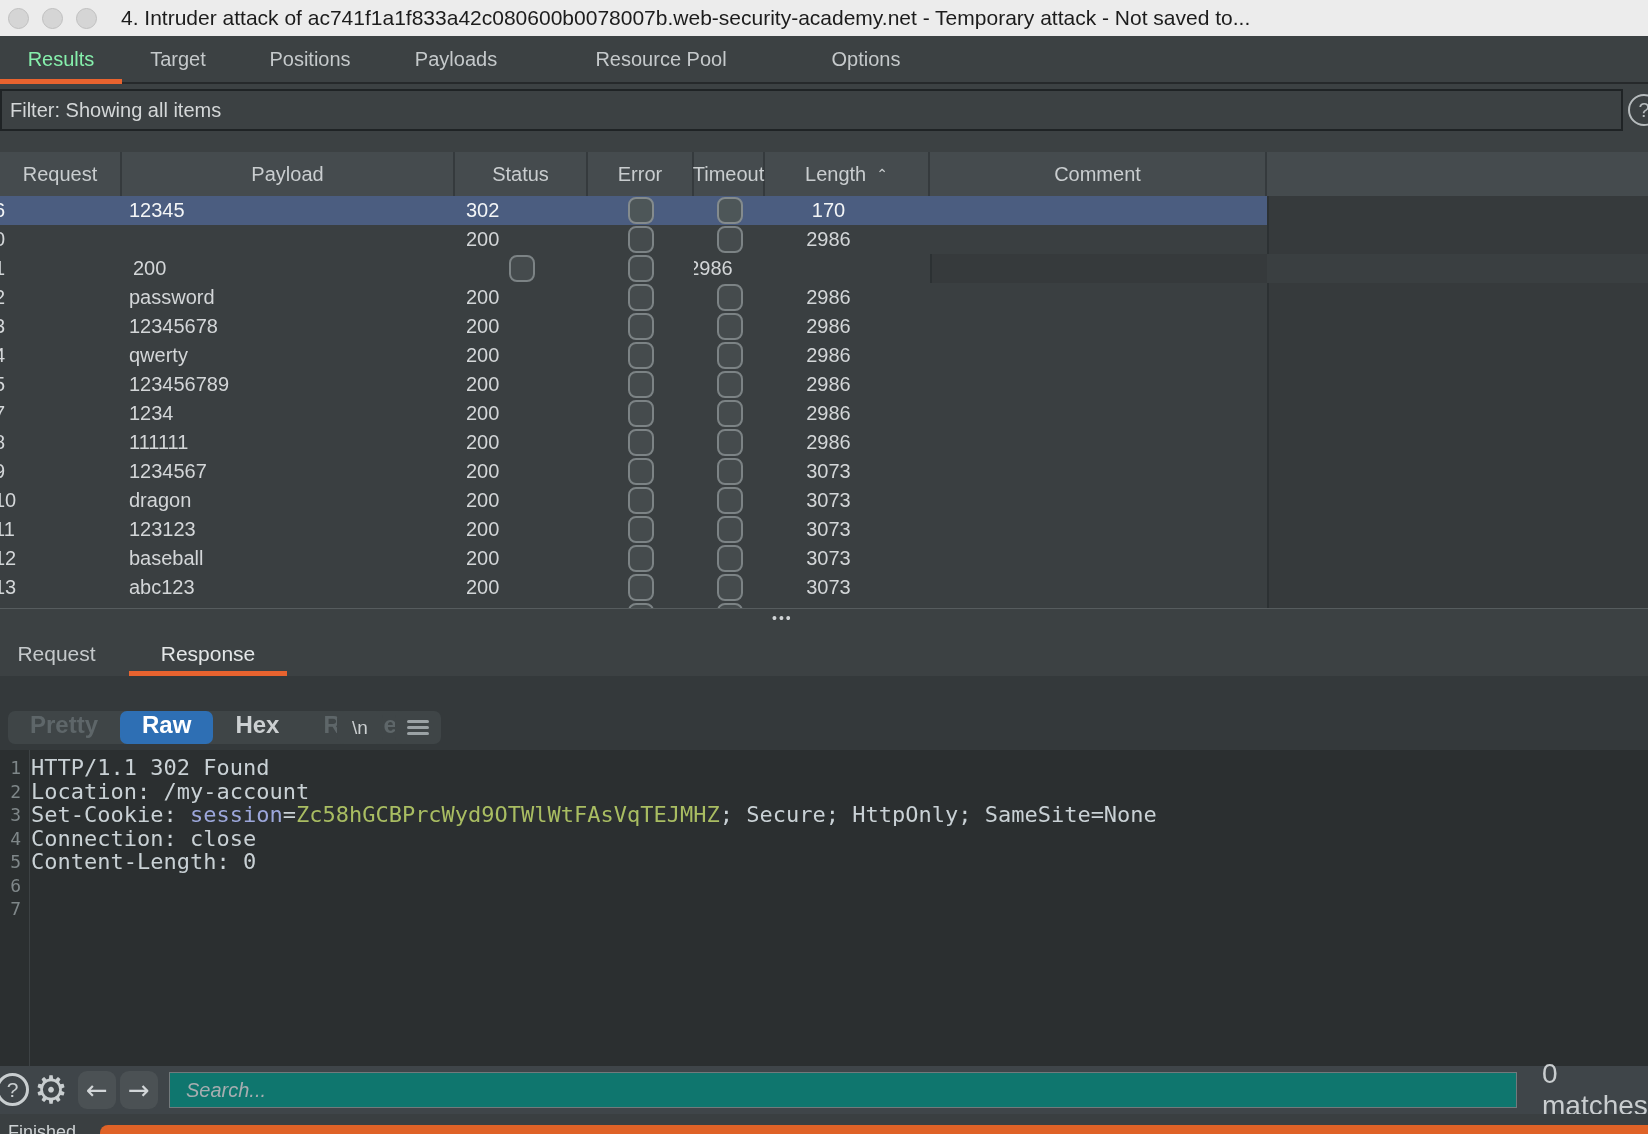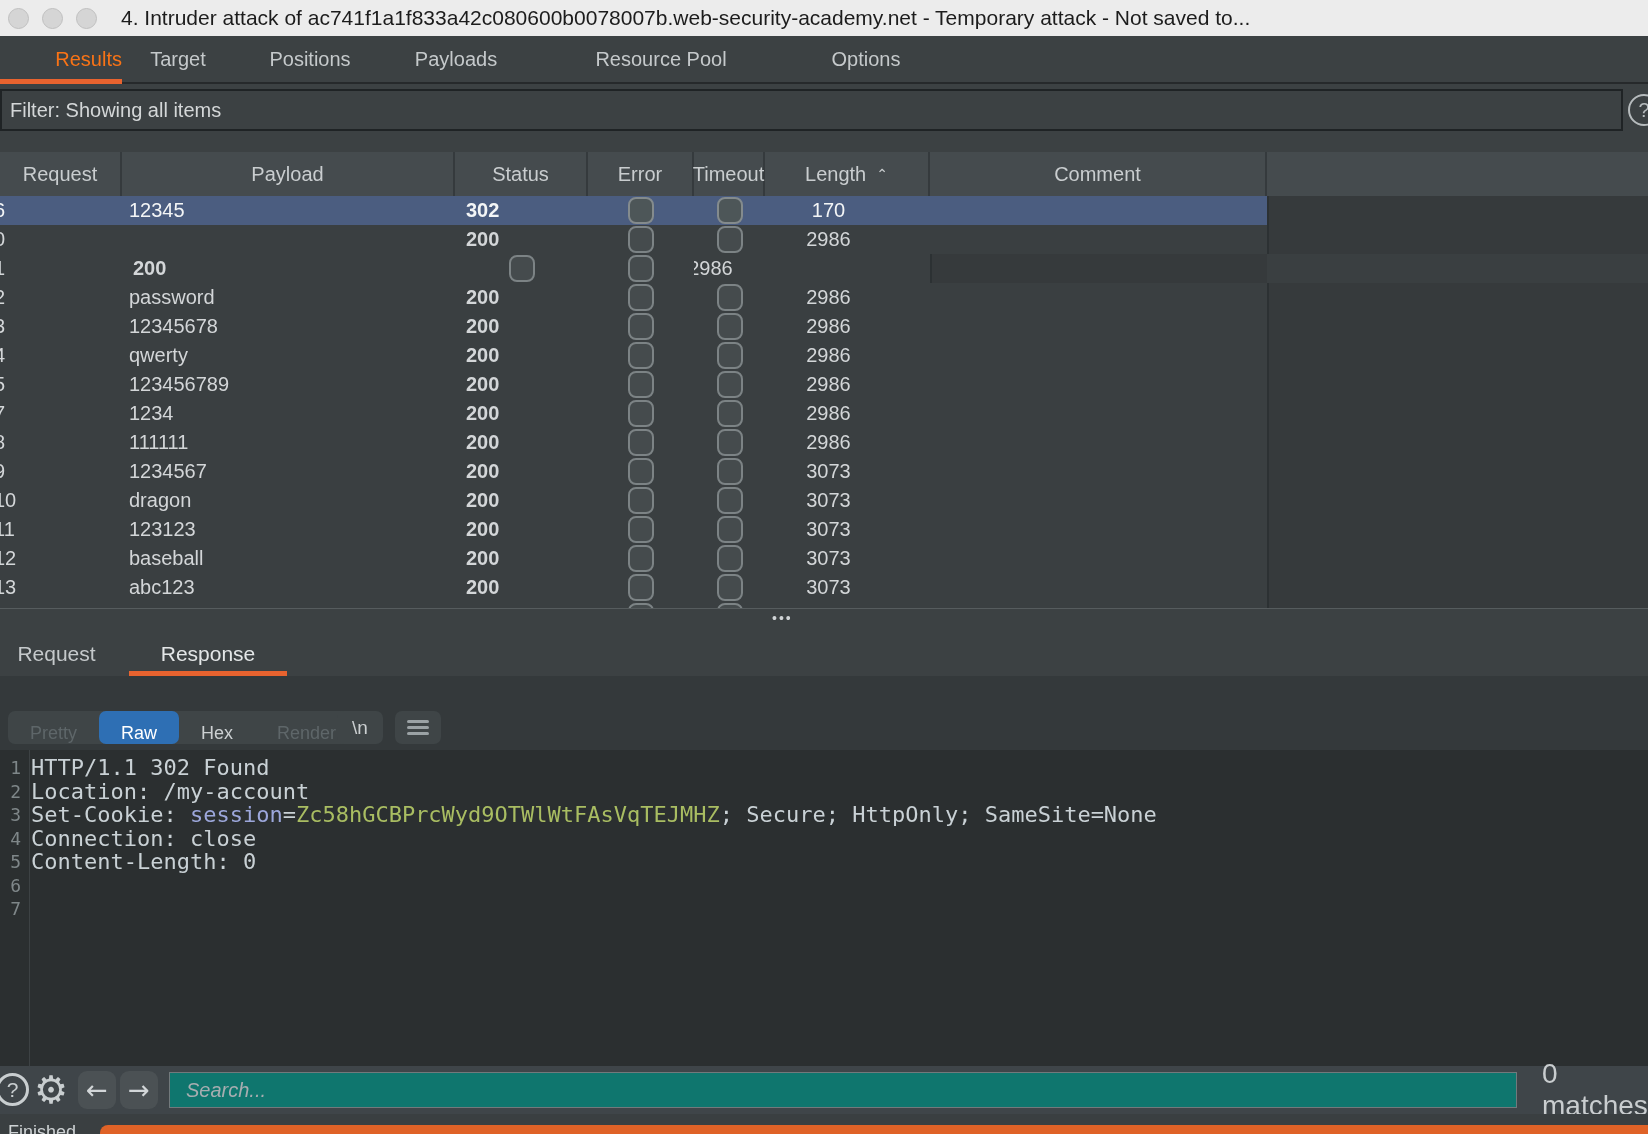--- a/index.html
+++ b/index.html
@@ -12,21 +12,21 @@
               display:flex; align-items:center; }
   .lights { display:flex; gap:13px; margin-left:8px; }
   .light { width:21px; height:21px; border-radius:50%; background:#d5d5d5; border:1px solid #c0c0c0; }
   .title-text { margin-left:24px; font-size:21px; color:#1c1c1c; white-space:nowrap; overflow:hidden;text-align:right; }
 
   
   .maintabs { position:absolute; left:0; top:36px; width:100%; height:48px; background:#3c4143;
               display:flex; border-bottom:2px solid #26292b; }
   .mtab { position:relative; height:100%; display:flex; align-items:center; justify-content:center;
           font-size:20px; color:#c5c9cb; cursor:default; }
-  .mtab.active { color:#f97316;justify-content:flex-end; }
+  .mtab.active { color:#86efac; }
   .mtab.active::after { content:""; position:absolute; left:0; right:0; bottom:-2px; height:5px; background:#e8632f; }
 
   
   .filterbar { position:absolute; left:0; top:84px; width:100%; height:68px; background:#3c4143; }
   .filterbox { position:absolute; left:0; top:5px; width:1623px; height:42px; border:2px solid #1f2325;
                display:flex; align-items:center; font-size:20px; color:#d4d7d8; padding-left:8px; }
   .filter-help { position:absolute; left:1628px; top:10px; width:32px; height:32px; border-radius:50%;
                  border:2px solid #b6bbbd; color:#b6bbbd; font-size:20px; display:flex;
                  align-items:center; justify-content:center; }
 
@@ -38,21 +38,21 @@
   .thead .hcell:last-child { border-right:none; }
   .sort-caret { margin-left:10px; font-size:14px; color:#c9cdcf; }
 
   .tbody { position:absolute; left:0; top:196px; width:100%; height:412px; overflow:hidden; background:#3a3f41; }
   .trow { height:29px; }
   .trow .cell { background:#3a3f41; color:#d3d6d8; font-size:20px; display:flex; align-items:center;
                 overflow:hidden; white-space:nowrap; }
   .trow.selected .cell { background:#4b5d80; color:#f3f5f6; }
   .cell.req span { margin-left:-6px; }
   .cell.pay { padding-left:7px; }
-  .cell.stat { padding-left:11px;font-weight:bold; }
+  .cell.stat { padding-left:11px; }
   .cell.len { justify-content:center; padding-right:38px; }
   .cell.chk { justify-content:center; }
   .cell.fill { background:#363a3c !important; border-left:2px solid #2c3133; }
   .checkbox { width:26px; height:27px; border:2px solid #7c8385; border-radius:8px; background:#454b4d; }
   .trow.selected .checkbox { background:#4d5658; border-color:#848b8d; }
 
   
   .splitter { position:absolute; left:0; top:608px; width:100%; height:23px; background:#3c4143;
               border-top:1px solid #565c5e; }
   .splitter-dots { position:absolute; left:772px; top:1px; color:#d0d4d6; font-size:14px; letter-spacing:2px; }
@@ -62,22 +62,22 @@
   .msgtab { position:relative; height:100%; display:flex; align-items:center; justify-content:center;
             font-size:21px; color:#c5c9cb; }
   .msgtab.request { width:113px; }
   .msgtab.response { width:158px; margin-left:16px; color:#e3e6e7; }
   .msgtab.response::after { content:""; position:absolute; left:0; right:0; bottom:0; height:5px; background:#e8632f; }
 
   
   .togglebar { position:absolute; left:0; top:676px; width:100%; height:74px; background:#34393b; }
   .seg { position:absolute; left:8px; top:35px; height:33px; background:#3f4547; border-radius:7px;
          display:flex; align-items:center; }
-  .seg .mode { padding:0 22px; font-size:18px; color:#ccd0d2; height:33px; display:flex; align-items:flex-end;
-               border-radius:7px; }
+  .seg .mode { padding:0 22px; font-size:24px; color:#ccd0d2; height:33px; display:flex; align-items:flex-start;
+               border-radius:7px;font-weight:bold; }
   .seg .mode.disabled { color:#5e6669; }
   .seg .mode.selected { background:#2e6fb4; color:#ffffff; }
   .nl-btn { position:absolute; left:337px; top:35px; width:46px; height:33px; background:#3f4547;
             border-radius:7px; color:#ccd0d2; font-size:19px; display:flex; align-items:center; justify-content:center; }
   .burger-btn { position:absolute; left:395px; top:35px; width:46px; height:33px; background:#3f4547;
                 border-radius:7px; display:flex; align-items:center; justify-content:center; }
   .burger-icon { width:22px; }
   .burger-icon div { height:3px; background:#9ba2a5; border-radius:2px; margin:3px 0; }
 
   

